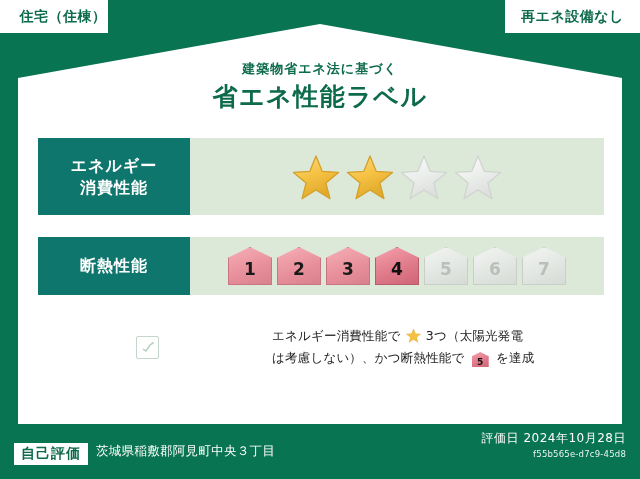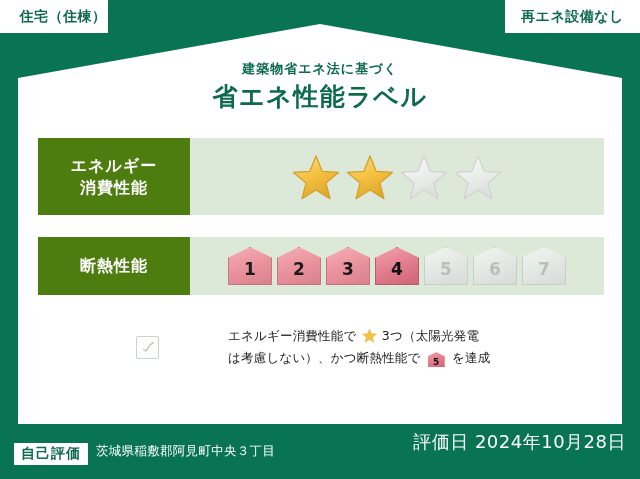--- a/index.html
+++ b/index.html
@@ -60,21 +60,21 @@
   .perf-row{
     position:absolute;
     left:20px; width:566px; height:77px;
     background:#dde9d8;
     display:flex; align-items:stretch;
   }
   #row-energy{ top:114px; }
   #row-insul { top:213px; height:58px;}
   .perf-key{
     width:152px;
-    background:#4d7c0f;
+    background:#0f766e;
     color:#ffffff;
     display:flex;flex-direction:column;
     align-items:center;justify-content:center;
     font-size:16px;font-weight:bold;line-height:1.35;
     letter-spacing:1px;
   }
   .perf-val{
     flex:1;
     display:flex;align-items:center;justify-content:center;
     gap:6px;
@@ -138,20 +138,21 @@
   .zeh-text{
     color:#b7cdbd;
     font-size:17px;font-weight:bold;letter-spacing:.5px;
   }
   .zeh-desc{
     flex:1;
     font-size:12.5px;
     line-height:1.75;
     color:#1b1b1b;
     letter-spacing:.2px;
+    margin-left:44px;
   }
   .inline-star{
     display:inline-block;vertical-align:-3px;
     width:15px;height:15px;margin:0 1px;
   }
   .inline-badge{
     display:inline-block;vertical-align:-3px;
     position:relative;
     width:17px;height:15px;
     margin:0 3px;
@@ -181,21 +182,21 @@
   .self-eval{
     background:#ffffff;color:#0d6b4b;
     font-size:14px;font-weight:bold;
     padding:2px 7px;letter-spacing:1px;
   }
   .address{font-size:12.5px;letter-spacing:.3px;}
   .footer-right{
     position:absolute;right:14px;top:6px;
     text-align:right;
   }
-  .eval-date{font-size:18px;letter-spacing:.5px;}
+  .eval-date{font-size:12px;letter-spacing:.5px;}
   .eval-id{font-size:8.5px;letter-spacing:.2px;opacity:.92;margin-top:2px;}
 </style>
 </head>
 <body>
 
 <div class="label-root">
 
   <div class="corner-tag" id="tag-left">住宅（住棟）</div>
 
   <div class="corner-tag" id="tag-right">再エネ設備なし</div>
@@ -337,16 +338,17 @@
   <div class="footer">
     <div class="footer-left">
       <span class="self-eval">自己評価</span>
       <span class="address">茨城県稲敷郡阿見町中央３丁目</span>
     </div>
     <div class="footer-right">
       <div class="eval-date">
         <span>評価日</span>
         <span>2024年10月28日</span>
       </div>
+      <div class="eval-id">f55b565e-d7c9-45d8</div>
     </div>
   </div>
 
 </div>
 
 </body></html>

